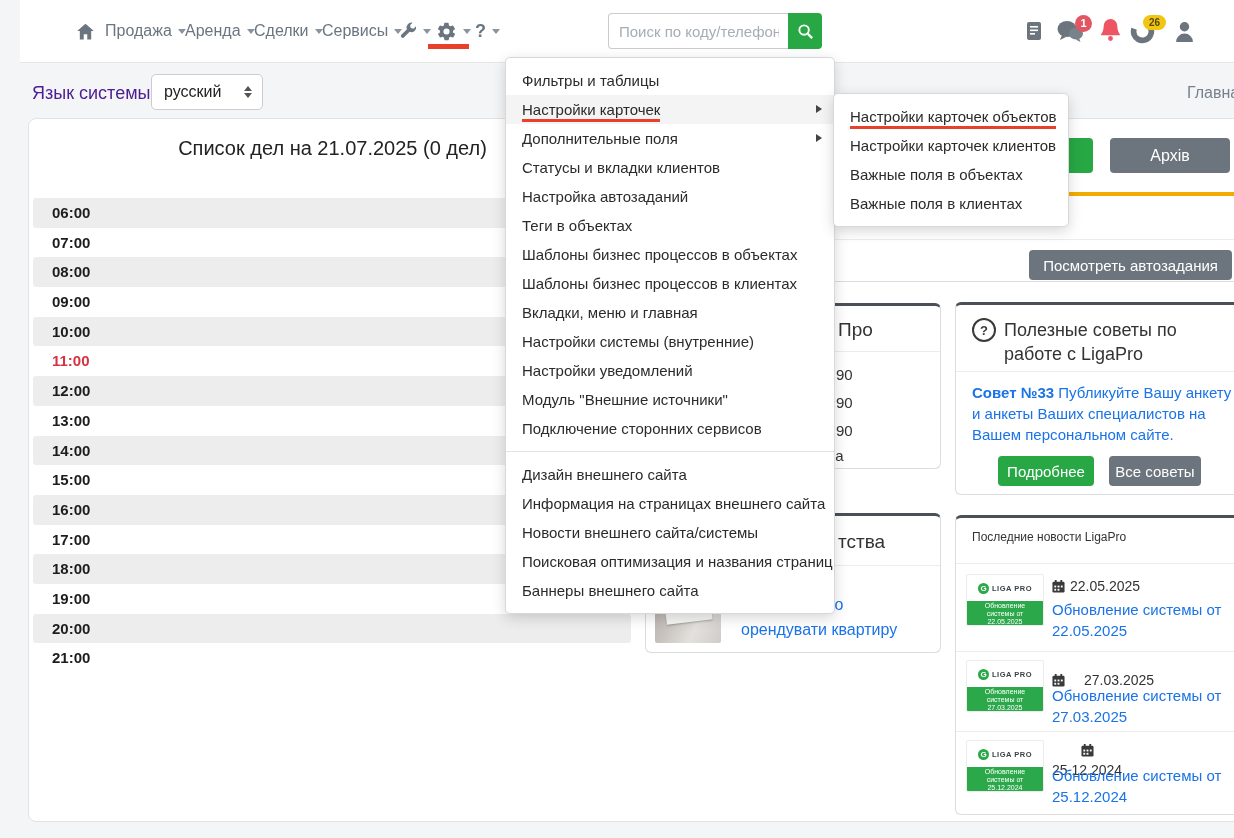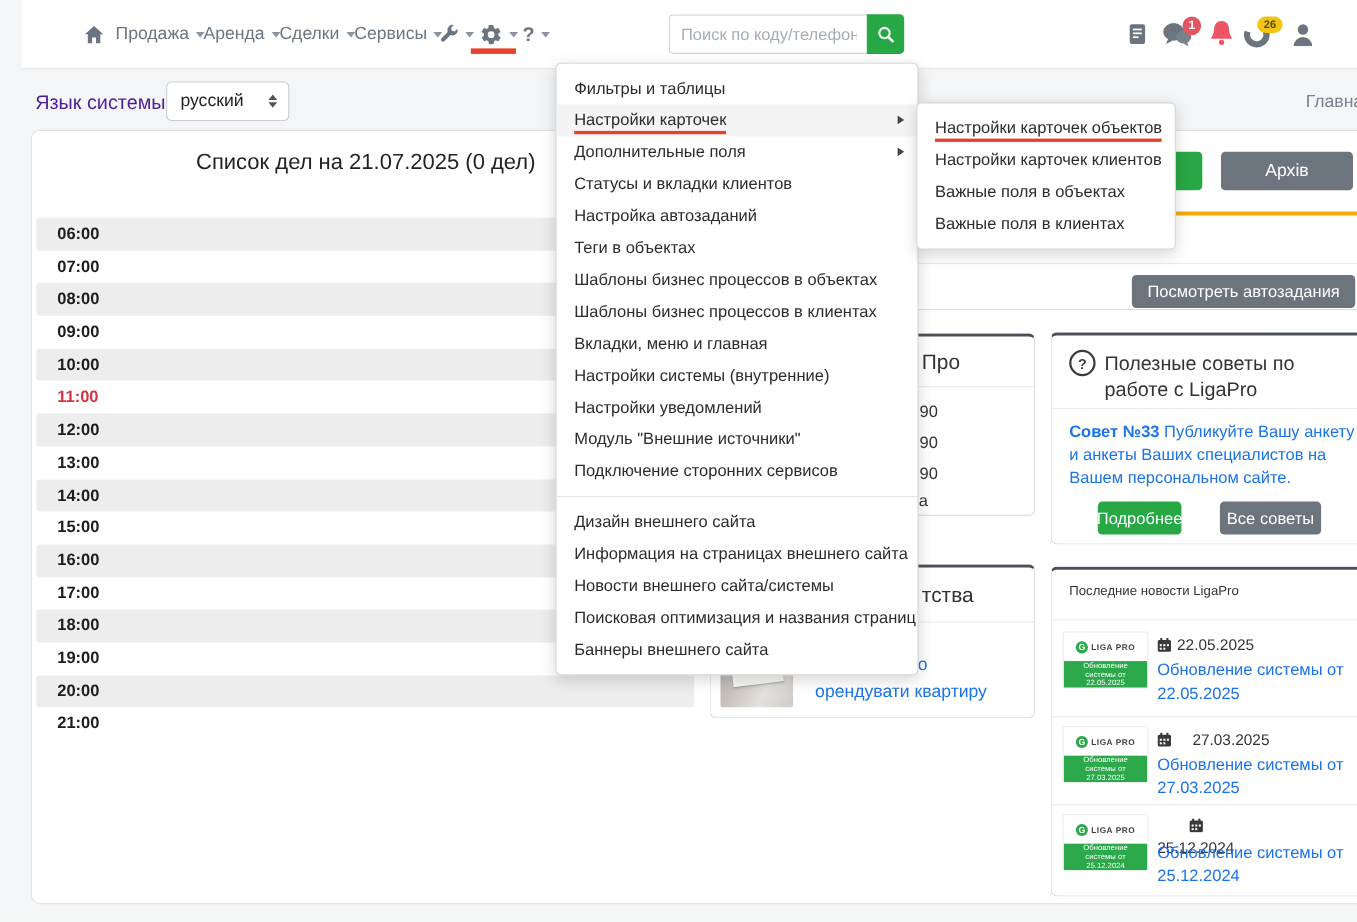--- a/index.html
+++ b/index.html
@@ -201,21 +201,21 @@
   <div class="card dark-top" style="left:935px;top:302px;width:291px;height:193px;">
     <div style="position:absolute;left:16px;top:13px;width:259px;display:flex;gap:8px;align-items:flex-start;">
       <span class="qmark">?</span>
       <span style="font-size:18px;color:#333;line-height:24px;">Полезные советы по работе с LigaPro</span>
     </div>
     <div class="hdiv" style="top:66px;"></div>
     <div style="position:absolute;left:16px;top:77px;width:262px;font-size:15px;line-height:21px;">
       <span class="blue" style="font-weight:bold;">Совет №33</span>
       <span class="blue">Публикуйте Вашу анкету и анкеты Ваших специалистов на Вашем персональном сайте.</span>
     </div>
-    <button class="green-btn" style="position:absolute;left:42px;top:151px;width:76px;height:30px;">Подробнее</button>
+    <button class="green-btn" style="position:absolute;left:42px;top:151px;width:96px;height:30px;">Подробнее</button>
     <button class="gray-btn" style="position:absolute;left:153px;top:151px;width:92px;height:30px;">Все советы</button>
   </div>
 
   <div class="card dark-top" style="left:625px;top:513px;width:296px;height:140px;">
     <span class="frag card-h" style="left:192px;top:15px;">тства</span>
     <div class="hdiv" style="top:49px;"></div>
     <div class="vthumb"></div>
     <div class="blue" style="position:absolute;left:95px;top:76px;width:192px;font-size:16px;line-height:25px;cursor:pointer;">Як правильно орендувати квартиру</div>
   </div>
 
@@ -246,21 +246,21 @@
     <div class="news-link" style="top:81px;">Обновление системы от 22.05.2025</div>
     <div class="hdiv" style="top:133px;"></div>
 
     <div class="news-thumb" style="top:142px;">
       <div class="nt-logo">
           <span class="nt-g">G</span>
           <span class="nt-brand">LIGA PRO</span>
         </div>
       <div class="nt-banner">Обновление системы от 27.03.2025</div>
     </div>
-    <div class="news-date" style="top:146px;gap:19px;">
+    <div class="news-date" style="top:154px;gap:19px;">
       <svg width="13" height="13" viewBox="0 0 14 14">
           <rect x="0.5" y="2" width="13" height="11.5" rx="1.5" fill="#3a3a3a"></rect>
           <rect x="3" y="0" width="2" height="3.5" fill="#3a3a3a"></rect>
           <rect x="9" y="0" width="2" height="3.5" fill="#3a3a3a"></rect>
           <rect x="2.5" y="6" width="2" height="2" fill="#fff"></rect>
           <rect x="6" y="6" width="2" height="2" fill="#fff"></rect>
           <rect x="9.5" y="6" width="2" height="2" fill="#fff"></rect>
           <rect x="2.5" y="9.5" width="2" height="2" fill="#fff"></rect>
           <rect x="6" y="9.5" width="2" height="2" fill="#fff"></rect>
         </svg>

